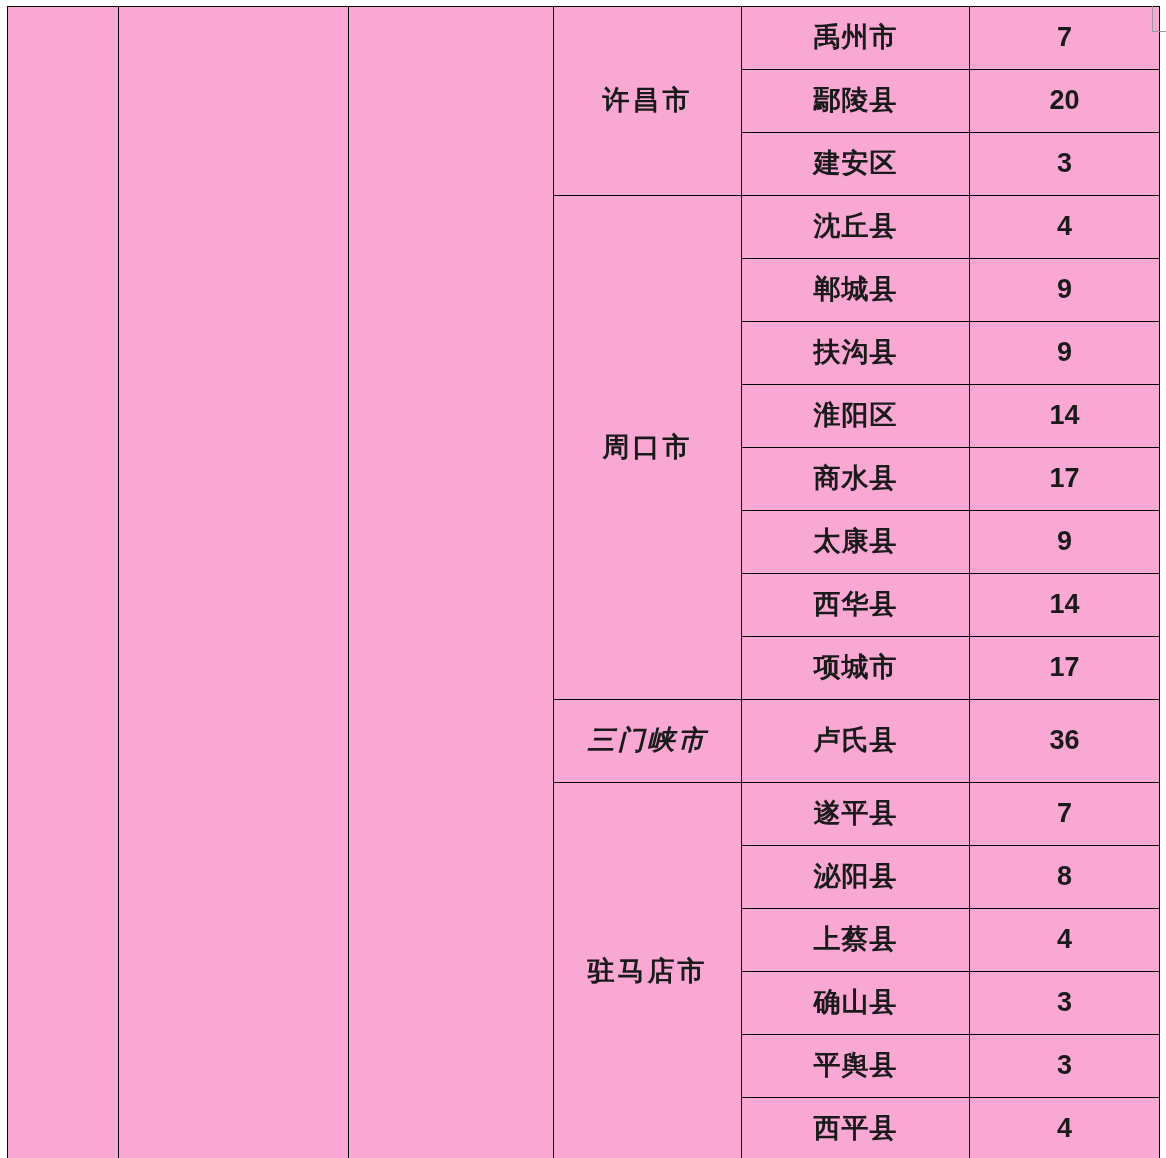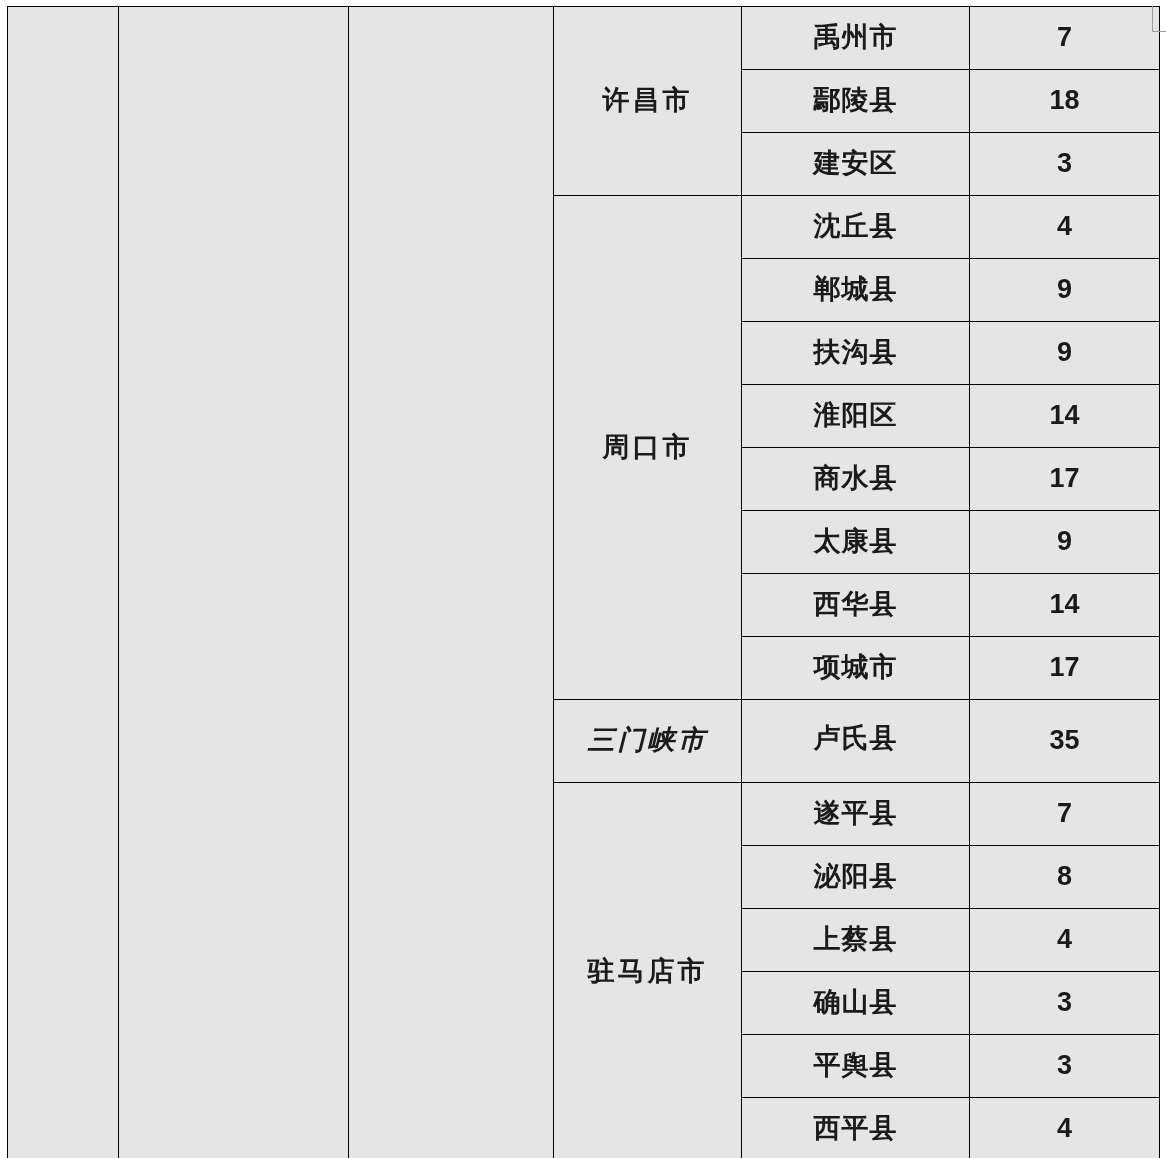--- a/index.html
+++ b/index.html
@@ -30,21 +30,21 @@
   table.grid td {
     border: 1px solid #000000;
     padding: 0;
     text-align: center;
     vertical-align: middle;
     font-size: 27px;
     font-weight: bold;
     color: #1a1a1a;
     line-height: 1.15;
     height: 62px;
-    background: #e5e5e5;
+    background: #f9a8d4;
   }
   td.empty-col {
     border-top: none;
   }
   td.region {
     font-size: 25px;
     letter-spacing: 3px;
     font-weight: bold;
   }
   td.county {
@@ -95,21 +95,21 @@
       <tr>
         <td class="empty-col" rowspan="18"></td>
         <td class="empty-col" rowspan="18"></td>
         <td class="empty-col" rowspan="18"></td>
         <td class="region" rowspan="3">许昌市</td>
         <td class="county">禹州市</td>
         <td class="count">7</td>
       </tr>
       <tr>
         <td class="county">鄢陵县</td>
-        <td class="count">18</td>
+        <td class="count">20</td>
       </tr>
       <tr>
         <td class="county">建安区</td>
         <td class="count">3</td>
       </tr>
 
       <tr>
         <td class="region" rowspan="8">周口市</td>
         <td class="county">沈丘县</td>
         <td class="count">4</td>
@@ -138,22 +138,22 @@
         <td class="county">西华县</td>
         <td class="count">14</td>
       </tr>
       <tr>
         <td class="county">项城市</td>
         <td class="count">17</td>
       </tr>
 
       <tr>
         <td class="region" rowspan="1" style="height:82px;font-style:italic;">三门峡市</td>
-        <td class="county" style="height:82px;font-family:Liberation Mono, monospace;">卢氏县</td>
-        <td class="count" style="height:82px;">35</td>
+        <td class="county" style="height:82px;">卢氏县</td>
+        <td class="count" style="height:82px;">36</td>
       </tr>
 
       <tr>
         <td class="region" rowspan="6">驻马店市</td>
         <td class="county">遂平县</td>
         <td class="count">7</td>
       </tr>
       <tr>
         <td class="county">泌阳县</td>
         <td class="count">8</td>

